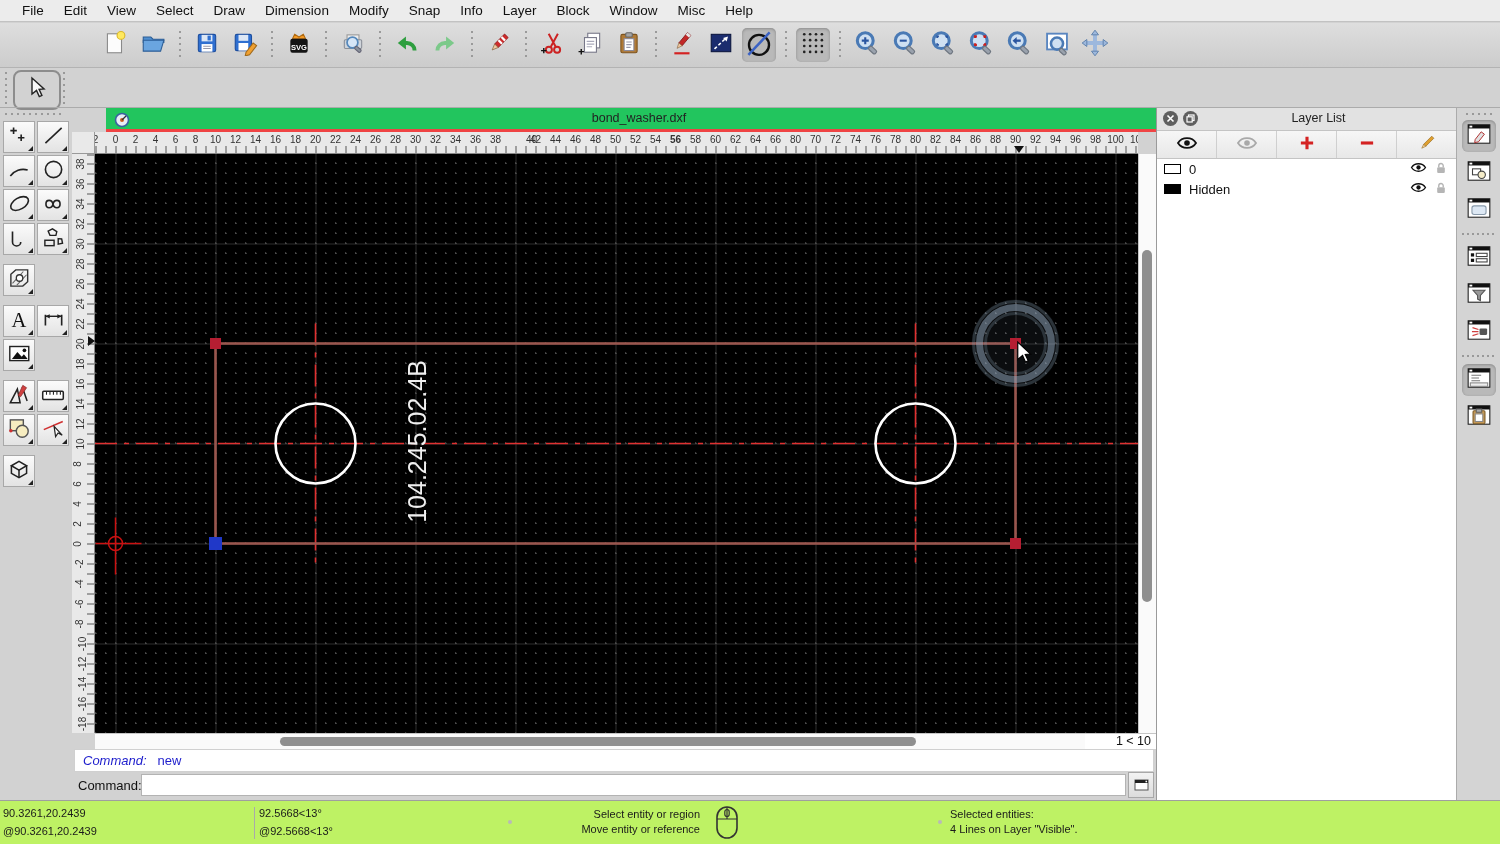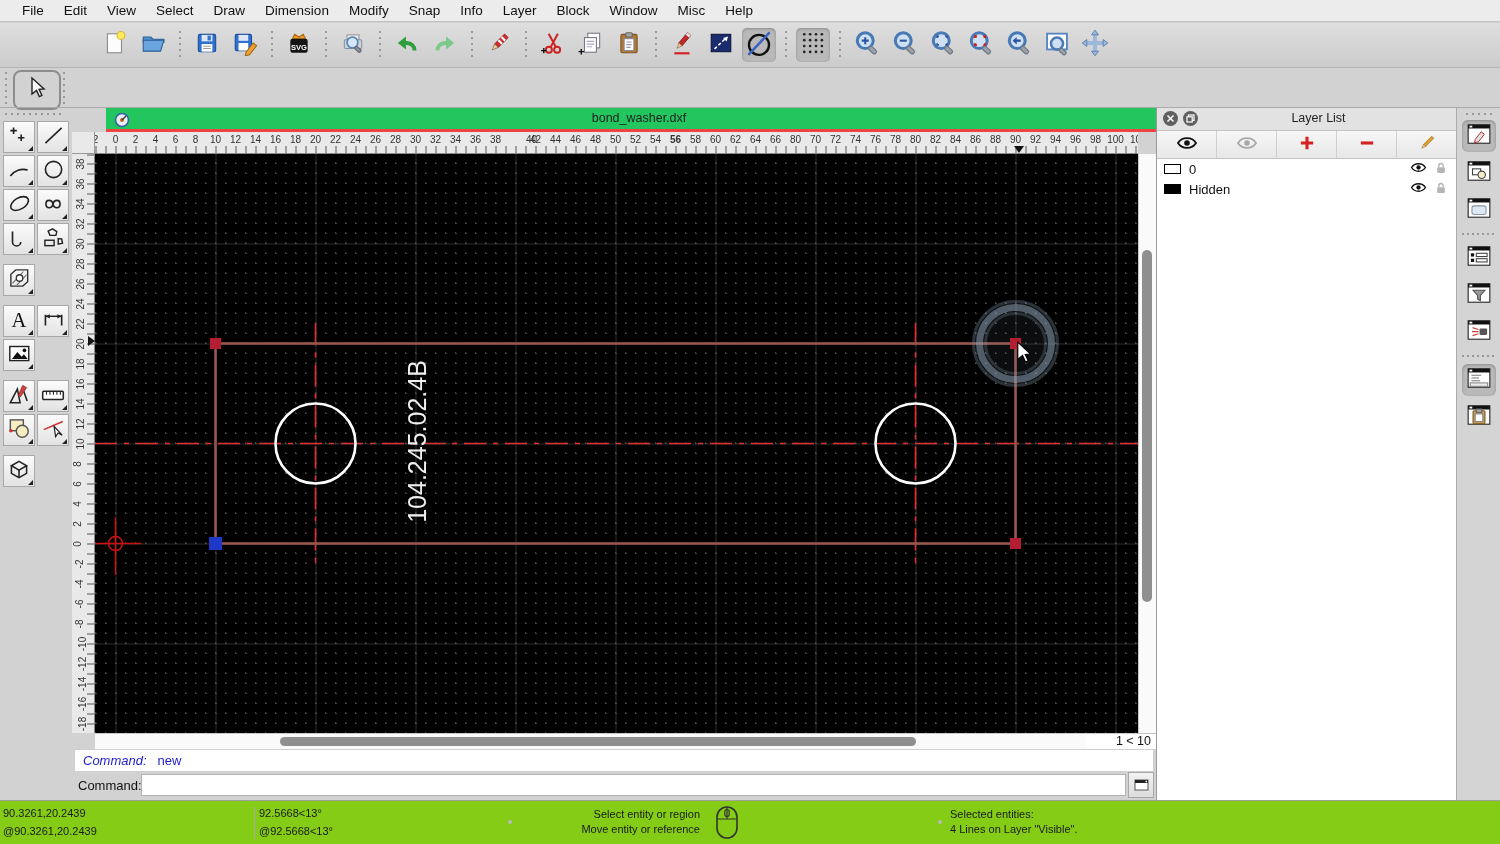--- a/index.html
+++ b/index.html
@@ -110,21 +110,21 @@
               border:1px solid #d0d0d0;box-sizing:border-box;font-size:13px;color:#1d1dcc;
               padding:3px 0 0 8px;}
   #cmdhistory .cl{font-style:italic;}
   #cmdlabel{position:absolute;left:78px;top:778px;font-size:13px;color:#111;}
   #cmdinput{position:absolute;left:141px;top:774px;width:985px;height:22px;border:1px solid #b3b3b3;
             background:#fff;box-sizing:border-box;font-size:13px;font-family:"Liberation Sans",sans-serif;padding:0 4px;}
   #cmddetach{position:absolute;left:1128px;top:772px;width:26px;height:26px;background:linear-gradient(#f2f2f2,#dcdcdc);
              border:1px solid #a8a8a8;box-sizing:border-box;display:flex;align-items:center;justify-content:center;}
 
   
-  #statusbar{position:absolute;left:0;top:800px;width:1500px;height:44px;background:#84cc16;
+  #statusbar{position:absolute;left:0;top:800px;width:1500px;height:44px;background:#bef264;
              border-top:1px solid #9f9f9f;box-sizing:border-box;font-size:11px;color:#1a1a1a;}
   .sb-text{position:absolute;white-space:pre;}
   #sb-div1{position:absolute;left:254px;top:6px;width:1px;height:32px;background:#aaa;}
   .grip-dot{position:absolute;width:4px;height:4px;border-radius:50%;background:#b9b9b9;}
   #hintblock{position:absolute;left:470px;top:6px;width:230px;text-align:right;line-height:15px;}
   #selblock{position:absolute;left:950px;top:6px;line-height:15px;}
 </style>
 </head>
 <body>
 

